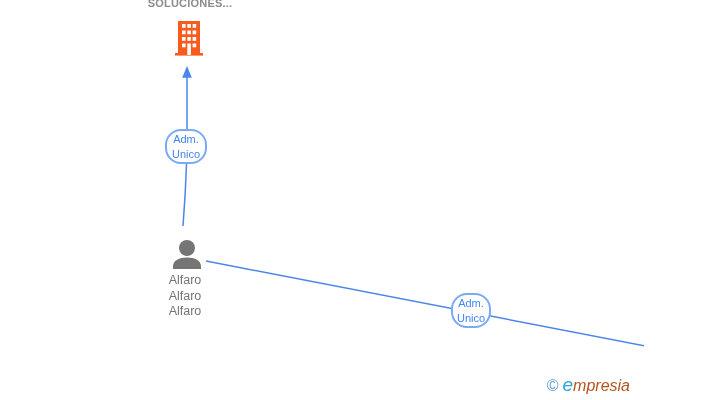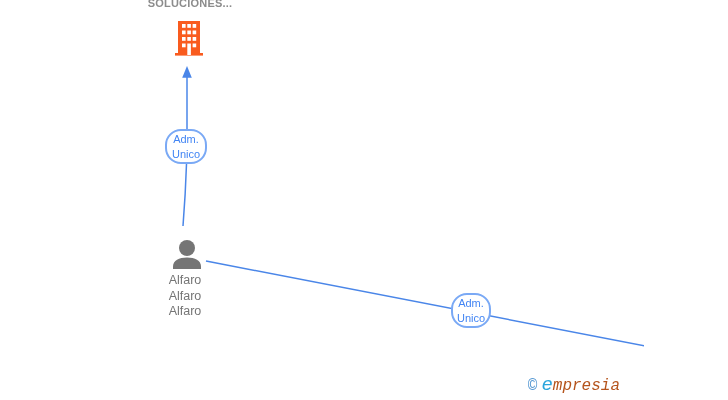--- a/index.html
+++ b/index.html
@@ -83,23 +83,23 @@
     top: 273px;
     width: 120px;
     text-align: center;
     font-size: 12.5px;
     line-height: 15.5px;
     color: #757575;
     cursor: pointer;
   }
   .watermark {
     position: absolute;
-    right: 24px;
+    right: 14px;
     top: 374px;
-    font-family: Liberation Mono, monospace;
+    font-family: Liberation Sans, sans-serif;
     font-style: italic;
     font-size: 16px;
     white-space: nowrap;
     cursor: pointer;
     margin-left: 24px;
   }
   .watermark .copy { color: #5a9bd4; font-style: normal; margin-right: 4px; }
   .watermark .brand-e { color: #2aa5dc; font-size: 19px; }
   .watermark .brand-rest { color: #b5541c; }
 </style>

